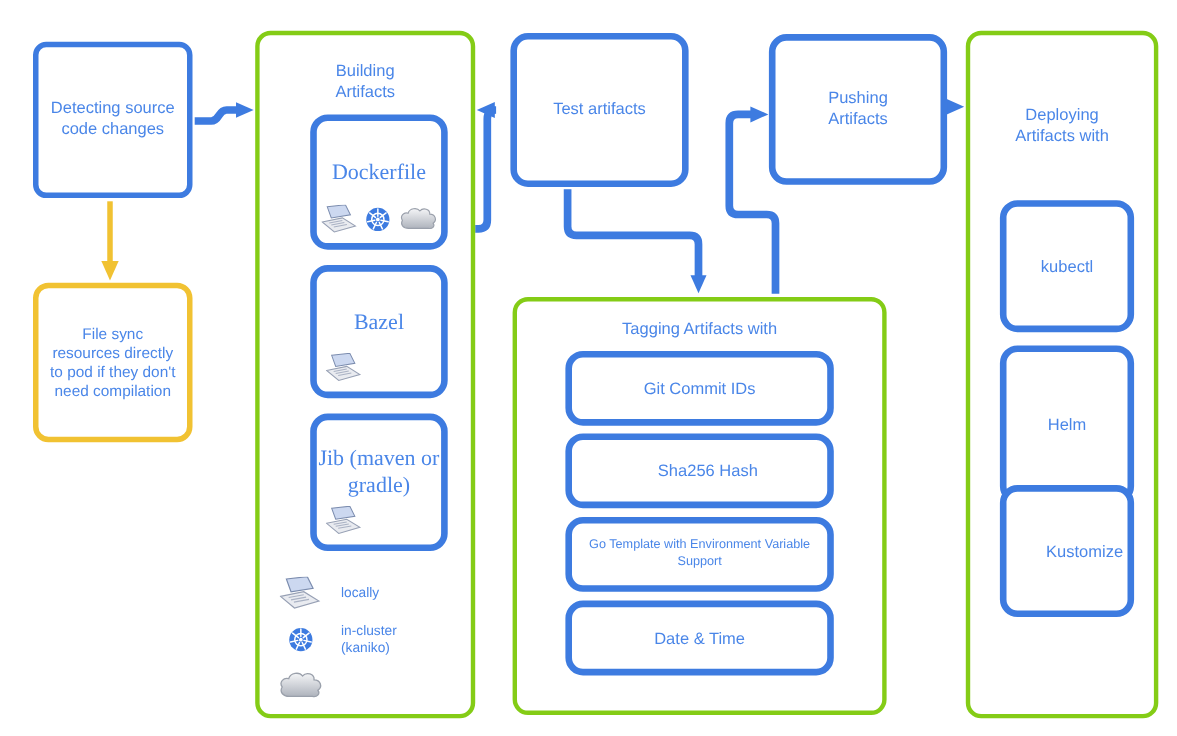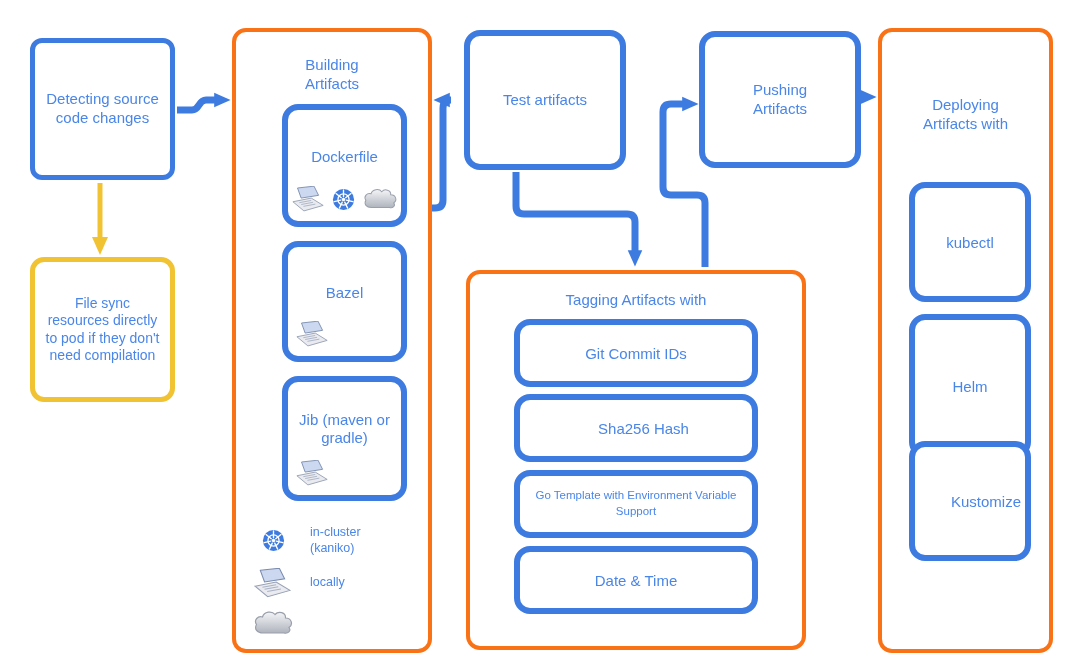--- a/index.html
+++ b/index.html
@@ -5,26 +5,26 @@
   html,body{margin:0;padding:0;background:#fff;}
   .canvas{position:relative;width:1070px;height:669px;background:#fff;overflow:hidden;
           font-family:"Liberation Sans",sans-serif;color:#4a86e8;}
   .arrows{position:absolute;left:0;top:0;z-index:0;}
   .node,.container{position:absolute;box-sizing:border-box;background:#fff;z-index:1;}
   .node{border:6px solid #3d7be0;border-radius:16px;display:flex;align-items:center;
         justify-content:center;text-align:center;font-size:15px;line-height:1.25;}
   .node .lbl{padding:0 8px;}
   .thin{border-width:5px;border-radius:12px;}
   .yellow{border-color:#f1c232;border-radius:14px;font-size:14px;}
-  .container{border:4px solid #f97316;border-radius:14px;}
+  .container{border:4px solid #84cc16;border-radius:14px;}
   .ctitle{position:absolute;width:100%;text-align:center;font-size:15px;line-height:1.25;}
   .tool{position:absolute;box-sizing:border-box;border:6px solid #3d7be0;border-radius:16px;
         background:#fff;}
   .tool .tlabel{position:absolute;top:42%;left:0;width:100%;transform:translateY(-50%);
-        text-align:center;font-size:15px;line-height:1.2;}
+        text-align:center;font-size:20px;line-height:1.2;font-family:Liberation Serif, serif;}
   .tool .icons{position:absolute;bottom:9px;left:0;width:100%;display:flex;gap:7px;
         align-items:center;justify-content:center;}
   .tool .icons.left{justify-content:flex-start;padding-left:8px;width:auto;}
   .tag{position:absolute;box-sizing:border-box;border:6px solid #3d7be0;border-radius:16px;
        background:#fff;display:flex;align-items:center;justify-content:center;
        text-align:center;font-size:15px;}
   .tag.small{font-size:11.5px;line-height:1.35;}
   .legend{position:absolute;left:16px;top:492px;display:flex;flex-direction:column;gap:11px;}
   .lrow{display:flex;align-items:center;gap:16px;}
   .lrow .ic{width:42px;display:flex;justify-content:center;}
@@ -120,33 +120,33 @@
       <div class="icons left">
         <svg width="33" height="26">
             <use href="#i-laptop"></use>
           </svg>
       </div>
     </div>
 
     <div class="legend">
       <div class="lrow">
         <span class="ic">
+            <svg width="38" height="30">
+              <use href="#i-laptop"></use>
+            </svg>
+          </span>
+        <span class="ltext">locally</span>
+      </div>
+      <div class="lrow">
+        <span class="ic">
             <svg width="23" height="23">
               <use href="#i-k8s"></use>
             </svg>
           </span>
         <span class="ltext">in-cluster (kaniko)</span>
-      </div>
-      <div class="lrow">
-        <span class="ic">
-            <svg width="38" height="30">
-              <use href="#i-laptop"></use>
-            </svg>
-          </span>
-        <span class="ltext">locally</span>
       </div>
       <div class="lrow">
         <span class="ic">
             <svg width="42" height="28">
               <use href="#i-cloud"></use>
             </svg>
           </span>
       </div>
     </div>
   </div>

